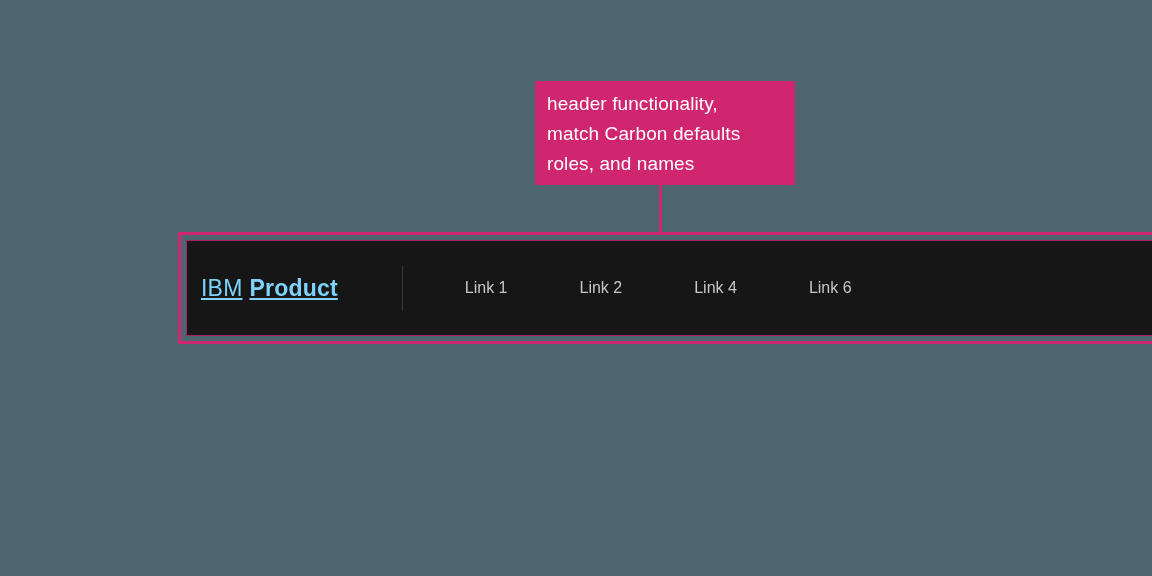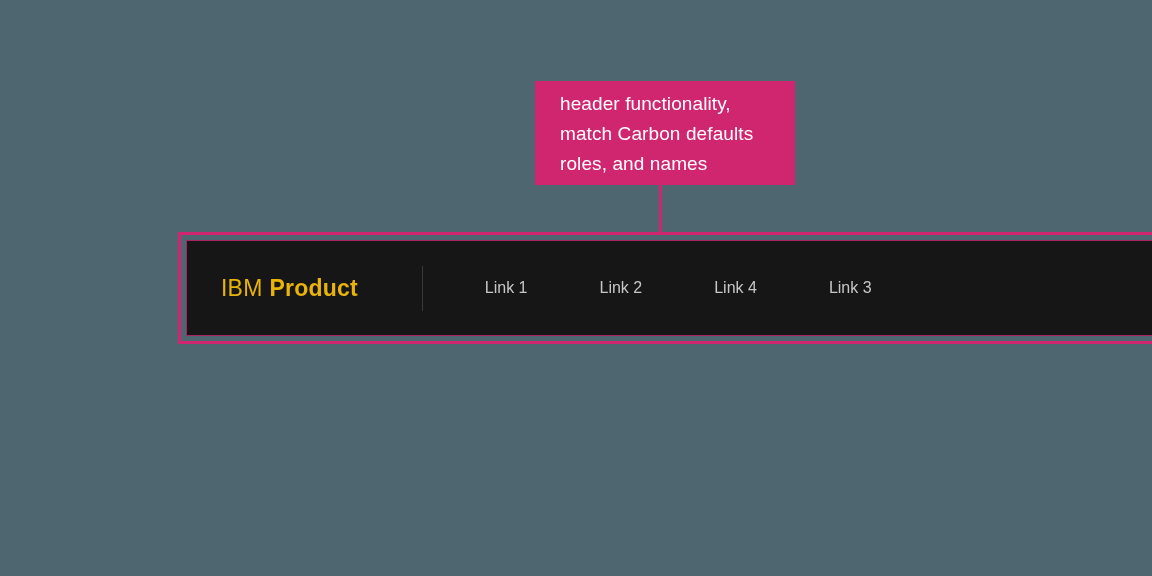--- a/index.html
+++ b/index.html
@@ -20,21 +20,21 @@
   
   .callout {
     position: absolute;
     left: 535px;
     top: 81px;
     width: 260px;
     height: 104px;
     box-sizing: border-box;
     background: #d02670;
     color: #ffffff;
-    padding: 8px 25px;
+    padding: 8px 12px;
     font-size: 19px;
     line-height: 30px;
     letter-spacing: 0.1px;
   }
   .leader-line {
     position: absolute;
     left: 659px;
     top: 185px;
     width: 3px;
     height: 50px;
@@ -60,26 +60,27 @@
   
   .app-header {
     width: 100%;
     height: 100%;
     background: #161616;
     display: flex;
     align-items: center;
     overflow: hidden;
   }
   .brand {
-    margin-left: 34px;
+    margin-left: 14px;
     font-size: 23px;
-    color: #eab308;
+    color: #7dd3fc;
     white-space: nowrap;
     letter-spacing: 0.2px;
     cursor: pointer;
+    text-decoration: underline;
   }
   .brand .prefix { font-weight: 400; }
   .brand .product { font-weight: 700; margin-left: 7px; }
   .divider {
     width: 1px;
     height: 45px;
     background: #393939;
     margin-left: 64px;
     flex: 0 0 auto;
   }
@@ -118,21 +119,21 @@
         <div class="brand">
           <span class="prefix">IBM</span><span class="product">Product</span>
         </div>
 
         <div class="divider"></div>
 
         <nav class="nav">
           <a class="nav-link">Link 1</a>
           <a class="nav-link">Link 2</a>
           <a class="nav-link">Link 4</a>
-          <a class="nav-link">Link 3</a>
+          <a class="nav-link">Link 6</a>
         </nav>
 
       </div>
 
     </div>
   </div>
 
 </div>
 
 </body></html>

